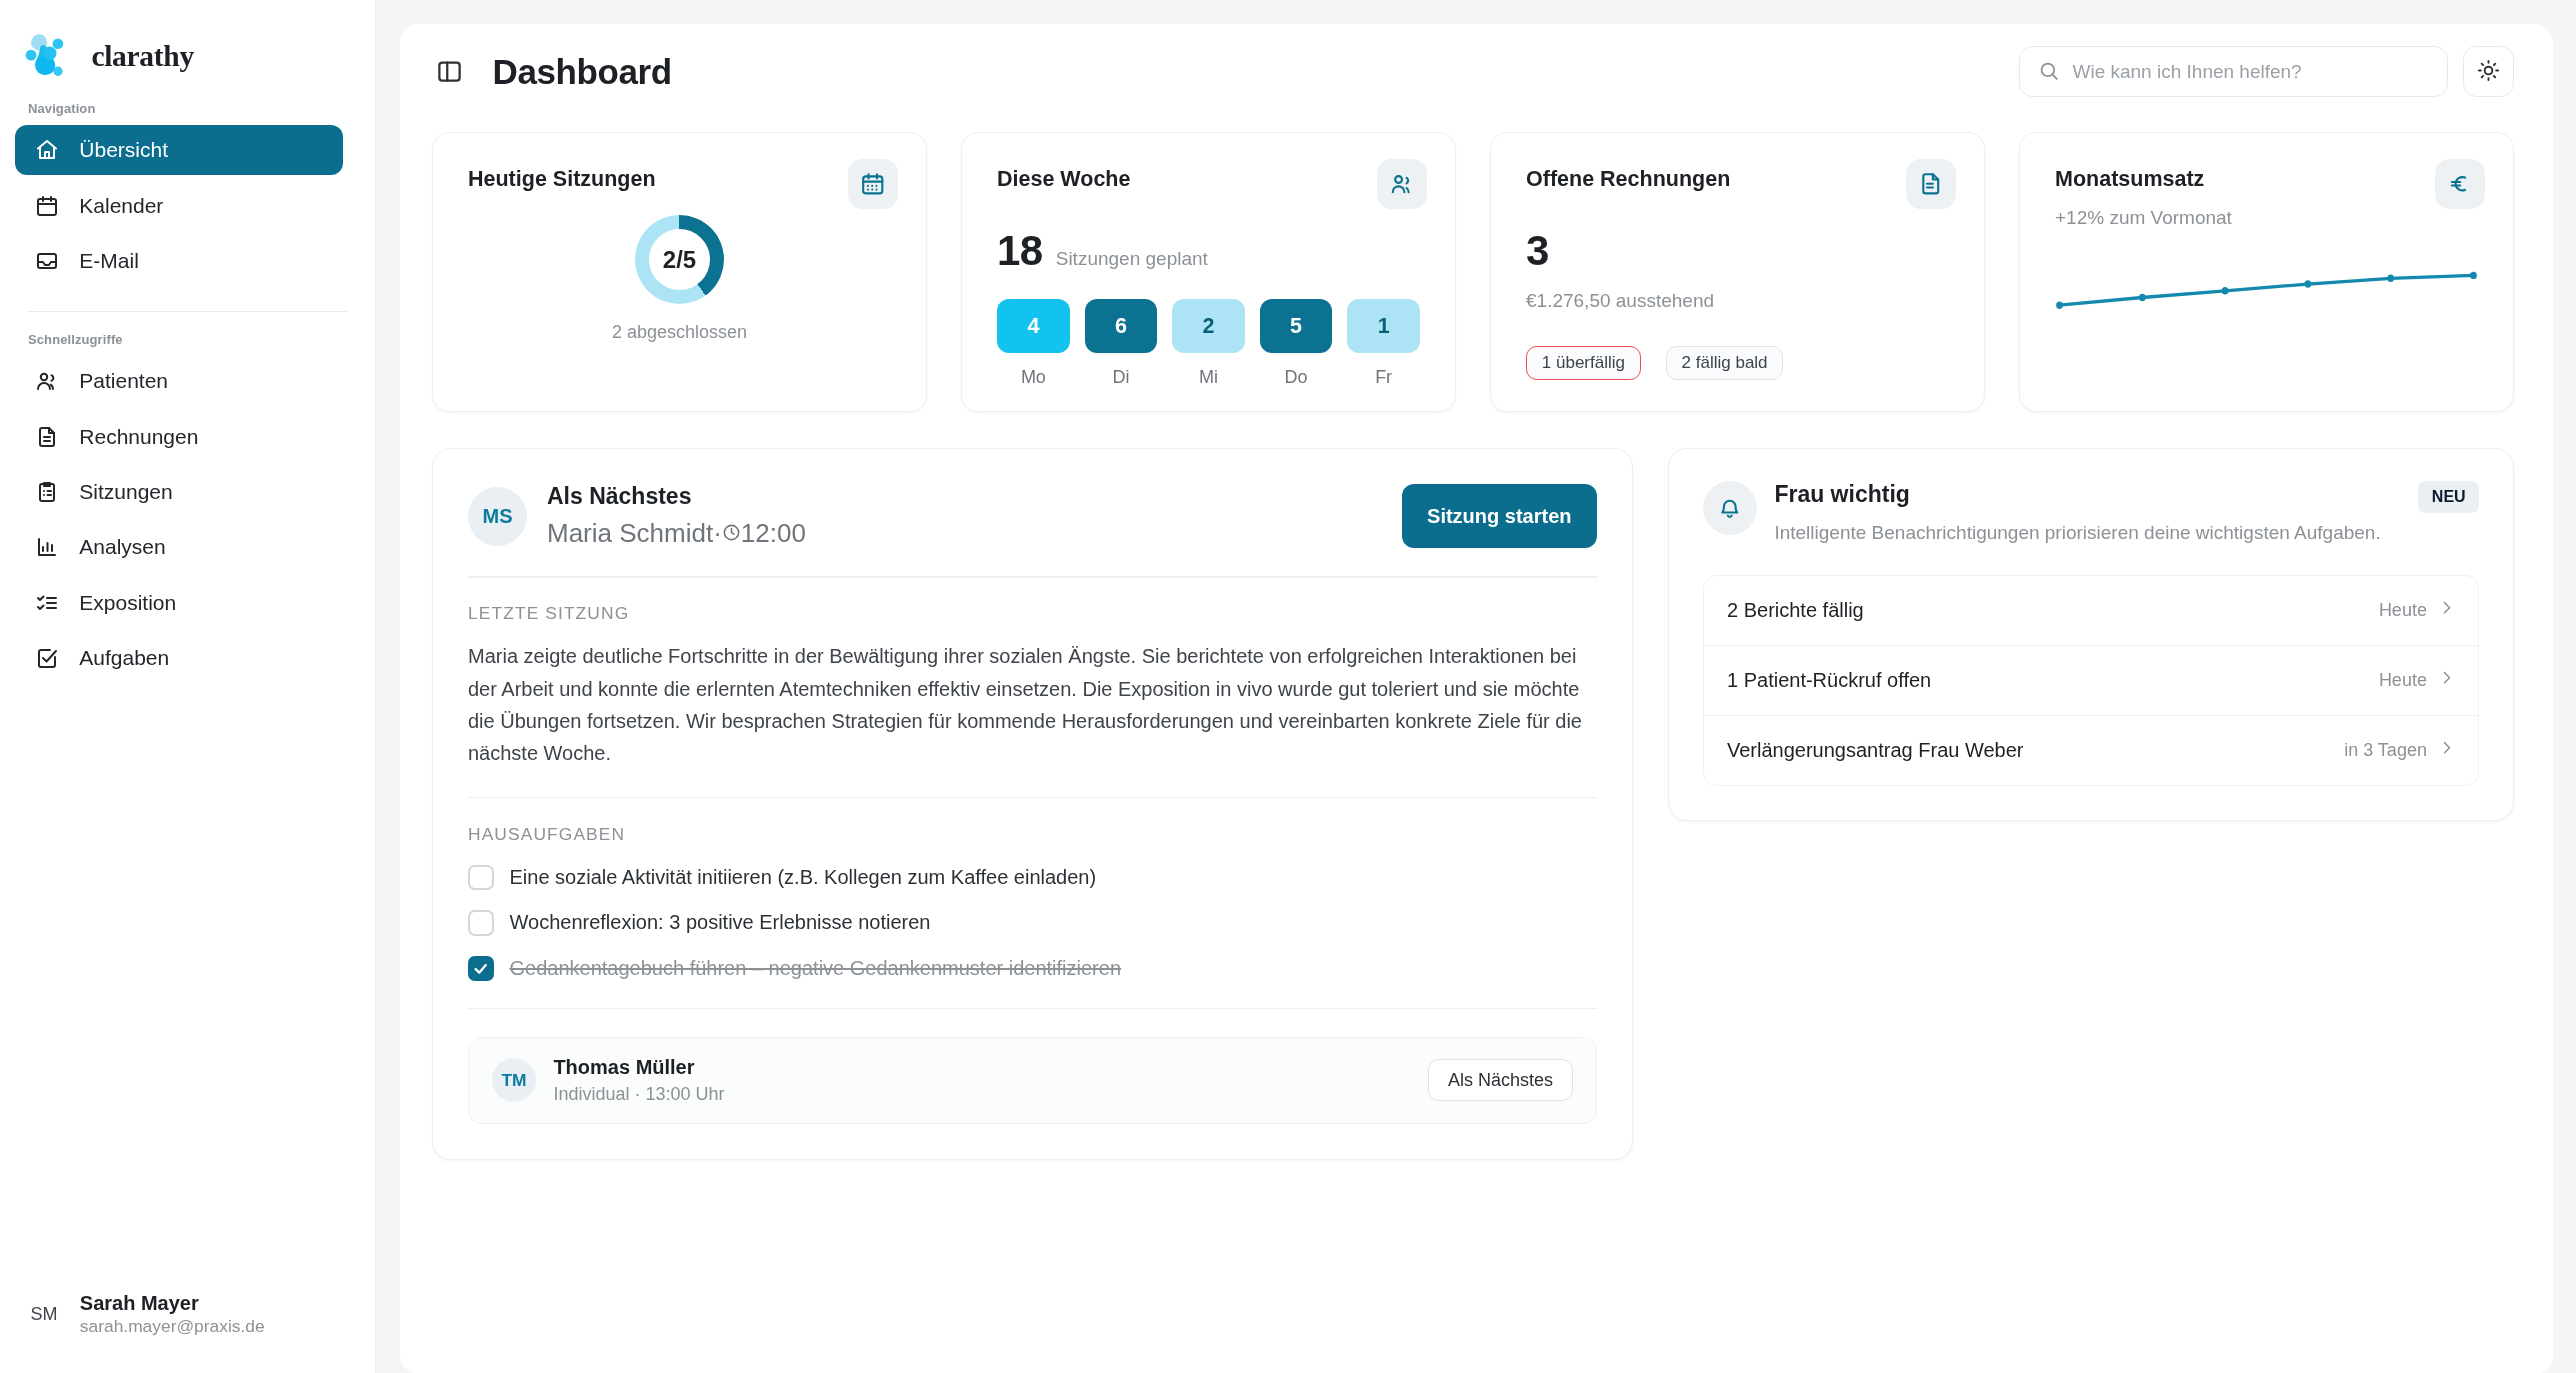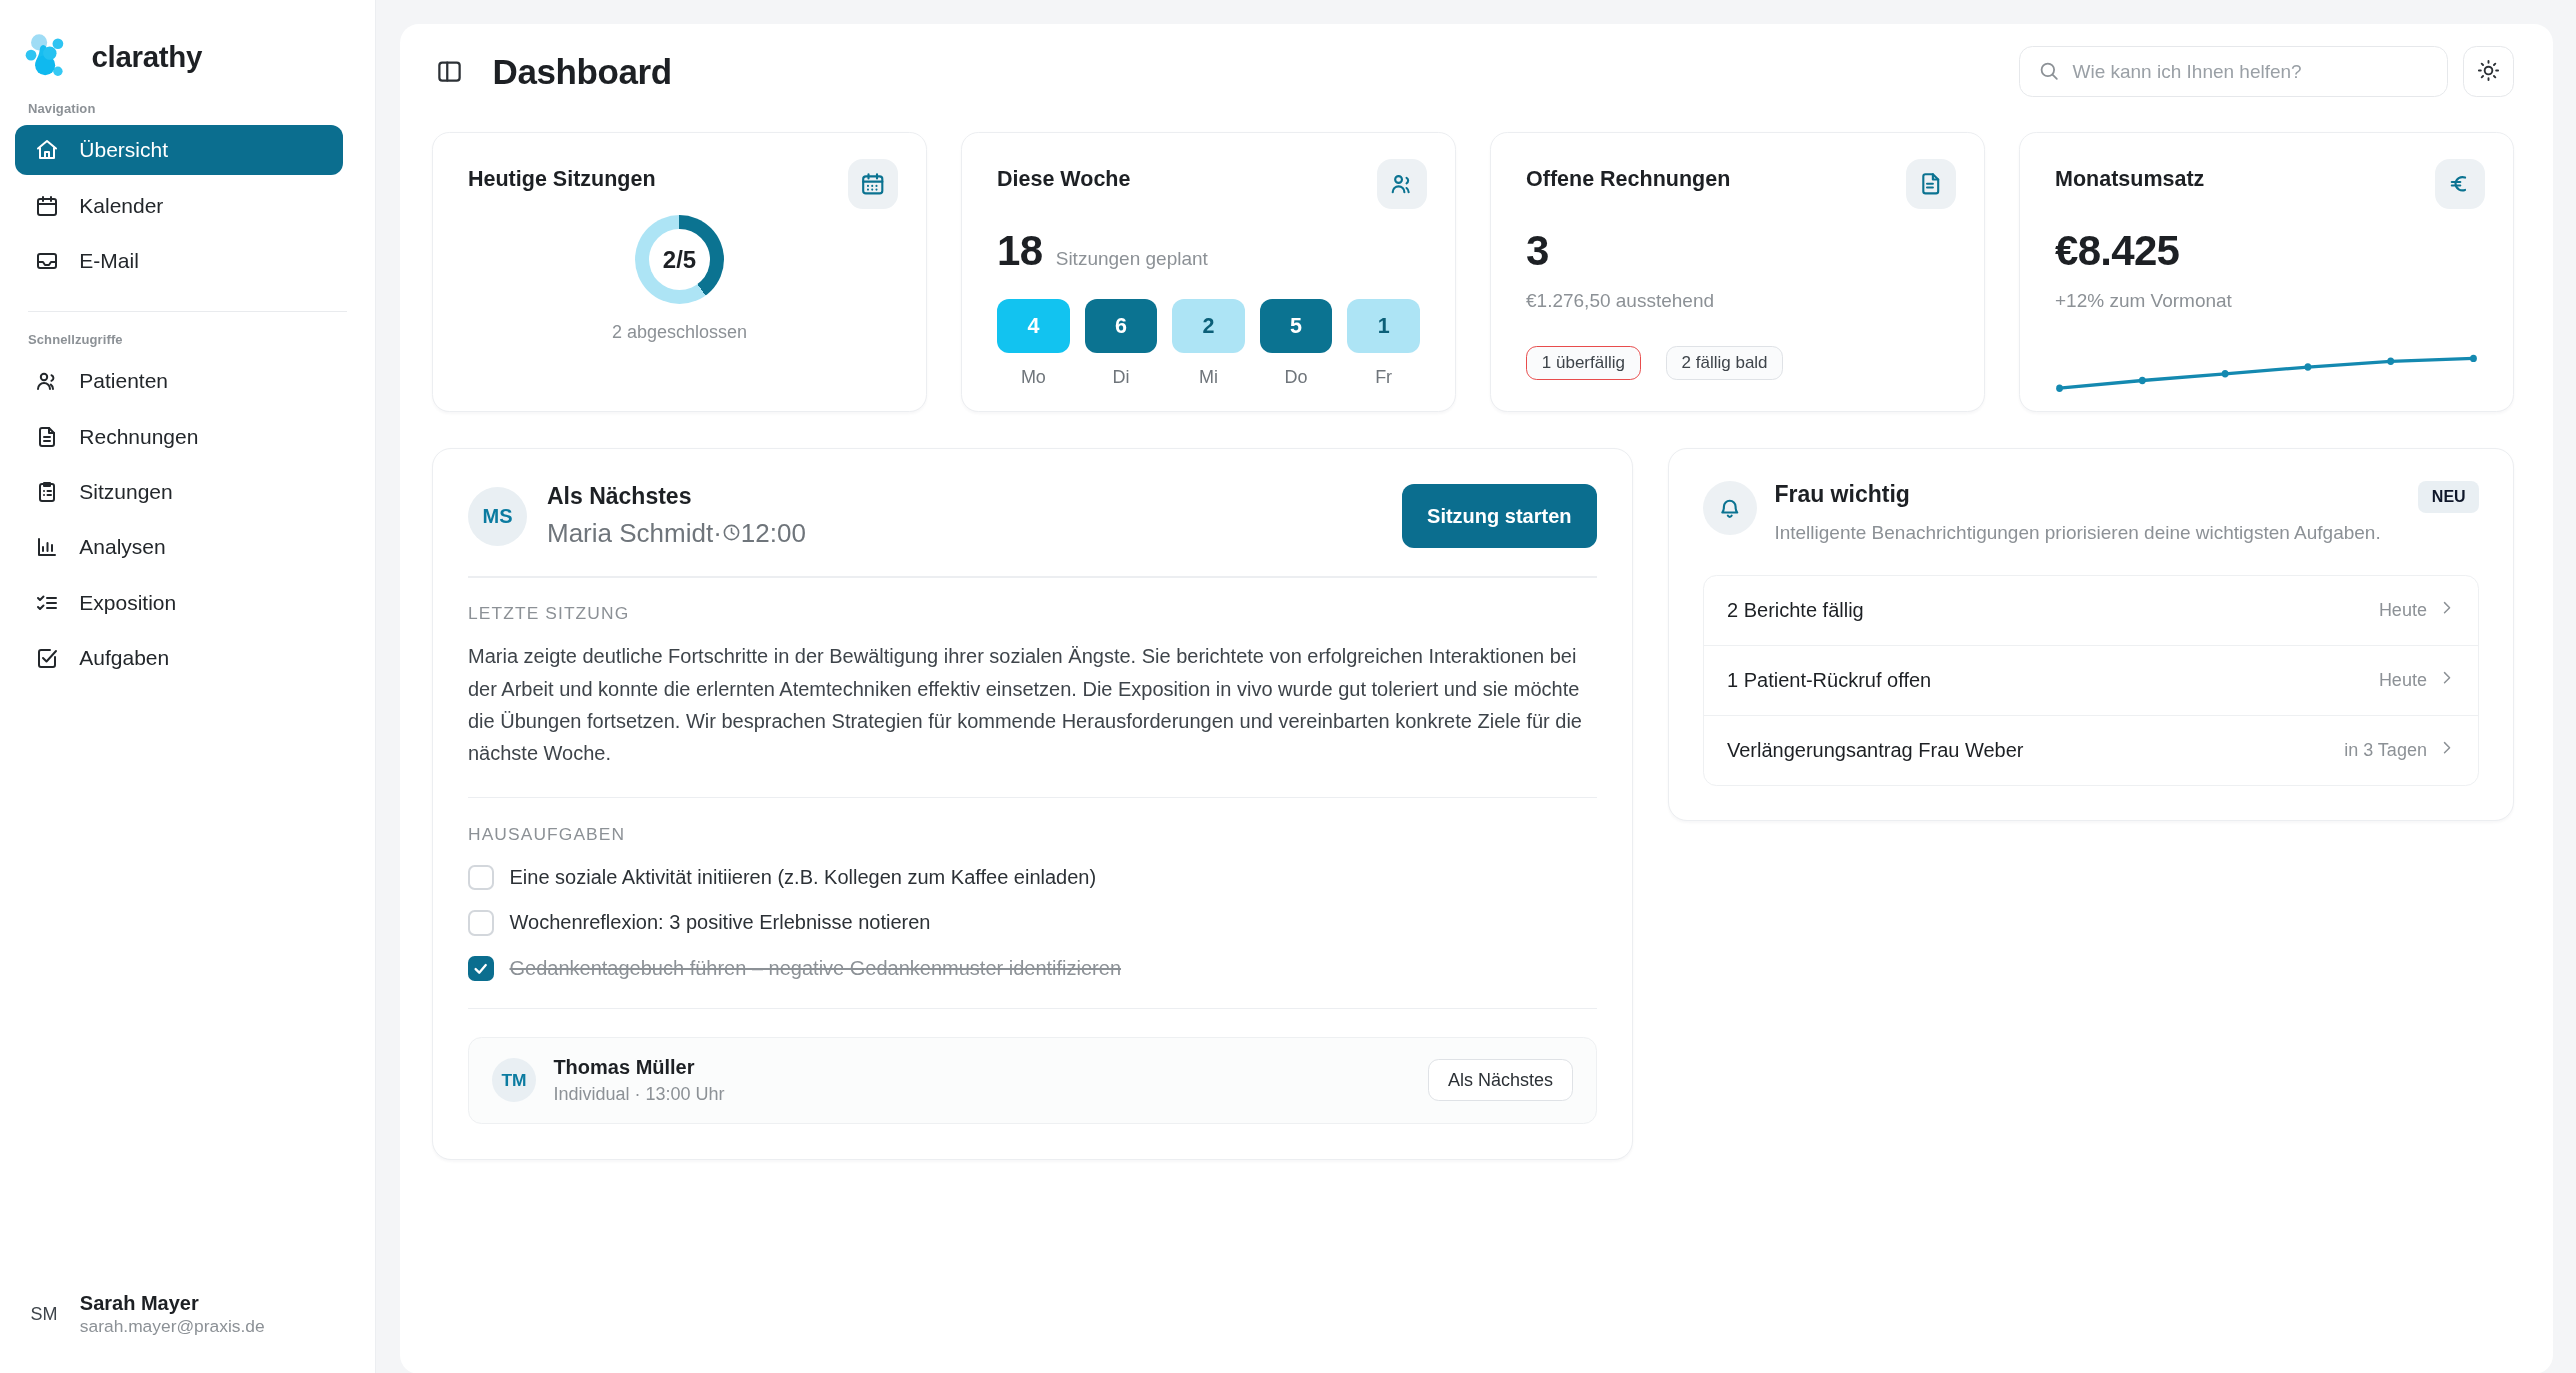--- a/index.html
+++ b/index.html
@@ -16,21 +16,21 @@
   .sidebar {
     width: 376px; height: 1374px;
     background: #ffffff;
     border-right: 1.3px solid #eceef1;
     display: flex; flex-direction: column;
     position: relative;
     flex: 0 0 376px;
   }
   .brand { display: flex; align-items: center; gap: 17.4px; padding: 32px 0 0 23px; height: 81px; }
   .brand-logo { width: 51px; height: 47px; position: relative; flex: 0 0 51px; }
-  .brand-name { font-size: 29.5px; font-weight: 700; color: #1d2024; letter-spacing: -0.3px; }
+  .brand-name { font-size: 29.5px; font-weight: 700; color: #1d2024; letter-spacing: -0.3px; font-family: Liberation Serif, serif; }
 
   .nav-section-label {
     font-size: 13px; color: #8c9196; padding: 20px 0 9.4px 28px; letter-spacing: 0.1px; font-weight: bold;
   }
   .nav-list { padding: 0 32px 0 14.8px; }
   .nav-item {
     display: flex; align-items: center; gap: 20px;
     height: 50px; padding: 0 19px; margin-bottom: 5.4px;
     border-radius: 12px; cursor: pointer;
     color: #23272b; font-size: 21px;
@@ -434,23 +434,20 @@
           </div>
         </div>
 
         <div class="stat-card">
           <div class="stat-title">Monatsumsatz</div>
           <div class="stat-icon-badge">
             <svg viewBox="0 0 24 24" fill="none" stroke="#0b7391" stroke-width="2" stroke-linecap="round" stroke-linejoin="round">
                 <path d="M17 6.2A6.6 6.6 0 0 0 8 12a6.6 6.6 0 0 0 9 5.8"></path>
                 <path d="M4.5 10.3h8M4.5 13.7h8"></path>
               </svg>
-          </div>
-          <div class="big-row">
-            <span class="big-num">€8.425</span>
           </div>
           <div class="stat-sub">+12% zum Vormonat</div>
           <svg class="spark" viewBox="0 0 560 70" preserveAspectRatio="none">
             <polyline id="sparkLine" fill="none" stroke="#1489b0" stroke-width="4" stroke-linecap="round" stroke-linejoin="round" points="6.0,58.2 115.6,48.9 225.2,40.8 334.8,32.7 444.4,25.7 554.0,22.2"></polyline>
             <g id="sparkDots" fill="#1489b0">
                 <circle cx="6.0" cy="58.2" r="4.5"></circle>
                 <circle cx="115.6" cy="48.9" r="4.5"></circle>
                 <circle cx="225.2" cy="40.8" r="4.5"></circle>
                 <circle cx="334.8" cy="32.7" r="4.5"></circle>
                 <circle cx="444.4" cy="25.7" r="4.5"></circle>

